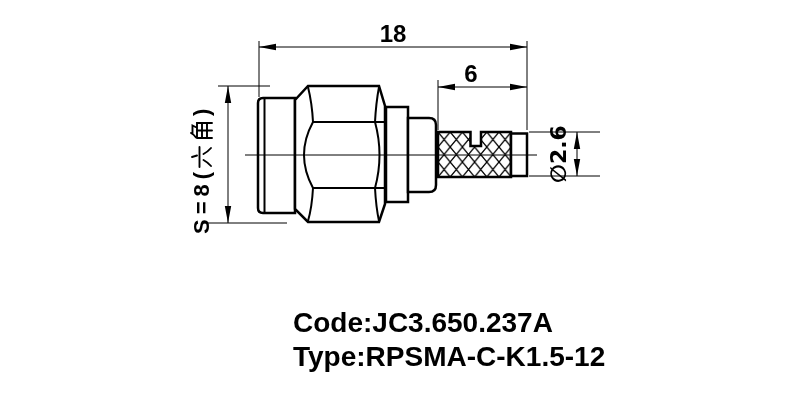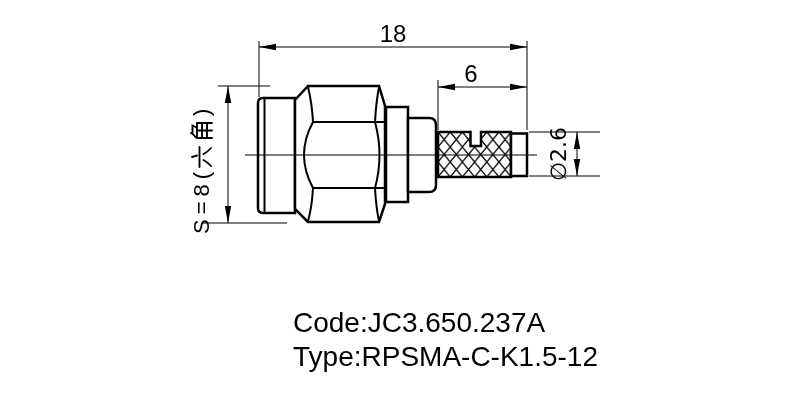--- a/index.html
+++ b/index.html
@@ -1,16 +1,16 @@
 <!DOCTYPE html>
 <html><head>
 <meta charset="utf-8">
 <style>
   html,body{margin:0;padding:0;background:#ffffff;}
-  .stage{width:800px;height:400px;position:relative;background:#fff;overflow:hidden;}
+  .stage{width:800px;height:400px;position:relative;background:#fff;overflow:hidden;font-weight:bold;}
   svg{display:block;}
   text{font-family:"Liberation Sans", sans-serif;fill:#000;}
   .dimtxt{font-size:24px;}
   .hextxt{font-size:22px;letter-spacing:5px;}
   .diatxt{font-size:22px;font-family:"DejaVu Sans","Liberation Sans",sans-serif;}
   .bigtxt{font-size:28px;}
   .thin{stroke:#000;stroke-width:1;fill:none;}
   .thick{stroke:#000;stroke-width:2.5;fill:#fff;}
   .thicknf{stroke:#000;stroke-width:2.5;fill:none;}
   .mid{stroke:#000;stroke-width:2;fill:none;}

